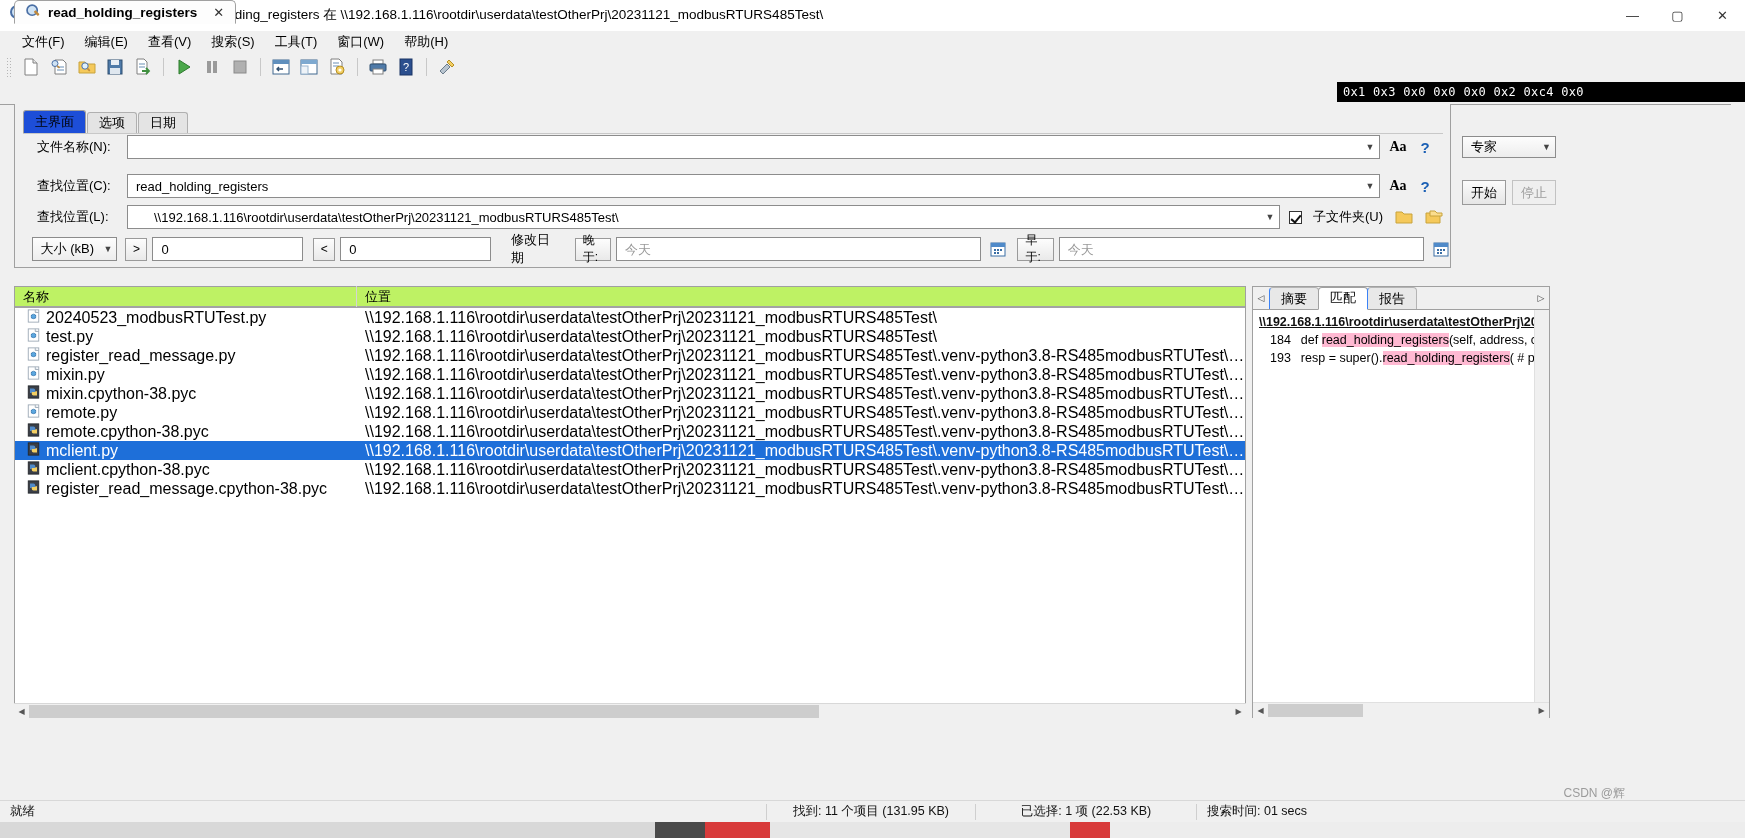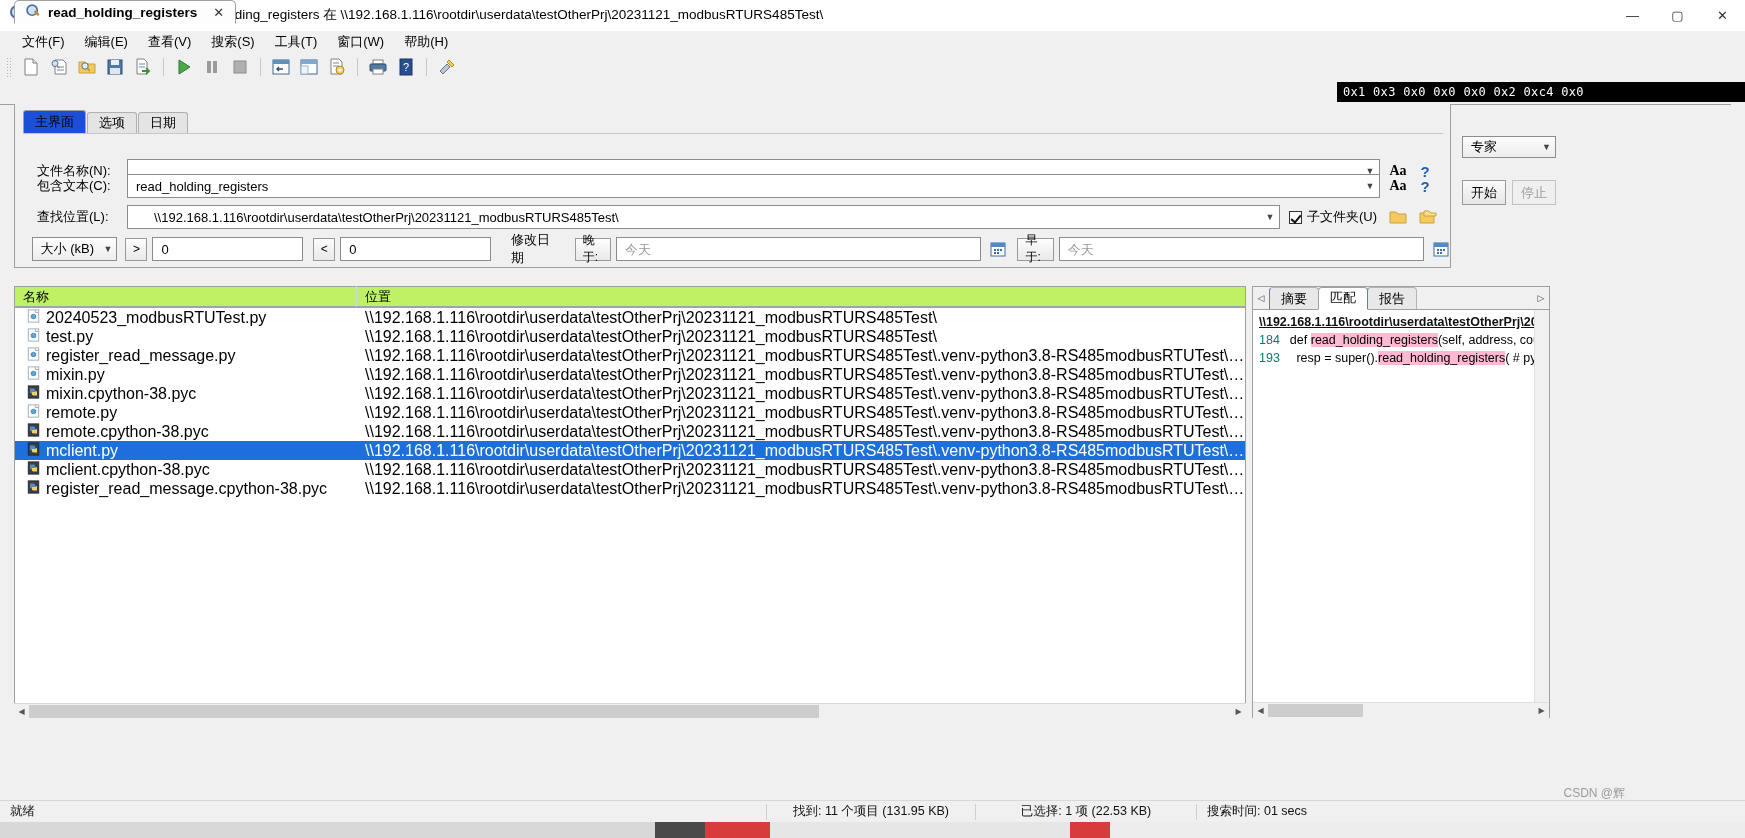--- a/index.html
+++ b/index.html
@@ -117,21 +117,21 @@
     display: flex; align-items: center; justify-content: center; font-size: 12px; color: #000;
   }
 
   .combo {
     height: 24px; background: linear-gradient(#fdfdfd,#ededed); border: 1px solid #8c8c8c;
     display: flex; align-items: center; justify-content: space-between; padding: 0 4px 0 8px; font-size: 13px;
   }
   .combo .cv { white-space: nowrap; overflow: hidden; }
   .chev { font-size: 9px; color: #444; padding-left: 6px; }
 
-  .chk { display: flex; align-items: center; gap: 5px; font-size: 13px; }
+  .chk { display: flex; align-items: center; gap: 11px; font-size: 13px; }
   .chkbox { width: 13px; height: 13px; border: 1px solid #333; background: #fff; position: relative; }
   .chkbox.on::after {
     content: ""; position: absolute; left: 3px; top: 1px; width: 4px; height: 8px;
     border: solid #111; border-width: 0 2px 2px 0; transform: rotate(40deg);
   }
 
   
   .rightctl { position: absolute; left: 1462px; top: 108px; width: 96px; }
   .expertcombo { width: 94px; height: 22px; margin-top: 28px; }
   .actionbtns { display: flex; gap: 6px; margin-top: 22px; }
@@ -174,21 +174,21 @@
   .pt-arrow { width: 16px; text-align: center; color: #444; font-size: 9px; }
   .ptb {
     height: 22px; padding: 0 11px; display: flex; align-items: center; font-size: 13px;
     background: #e8e8e8; border-left: 1px solid #3b82f6; border-right: 1px solid #b4b4b4; border-top: 1px solid #b4b4b4;
     border-radius: 4px 4px 0 0; margin-right: -1px;
   }
   .ptb.active { background: #fff; height: 23px; border-color: #a0a0a0; border-bottom: 1px solid #fff; }
   .pbody { padding: 5px 0 0 6px; font-size: 12.5px; }
   .ppath { font-weight: bold; text-decoration: underline; color: #111; white-space: nowrap; overflow: hidden; }
   .pline { display: flex; gap: 10px; margin-top: 4px; white-space: nowrap; font-size: 12.5px; overflow: hidden; }
-  .plno { width: 30px; color: #0f766e; }
+  .plno { width: 30px; text-align: right; color: #000000; margin-left: 11px; }
   .pcode { font-family: "Liberation Sans", sans-serif; }
   .hl { background: #ffb9d2; }
 
   .pvscroll { position: absolute; right: 0; top: 23px; width: 15px; bottom: 15px; background: #f0f0f0; border-left: 1px solid #e0e0e0; }
   .phscroll { position: absolute; left: 0; right: 0; bottom: 0; height: 15px; background: #f0f0f0; display: flex; align-items: center; border-top: 1px solid #e0e0e0;}
 
   
   .edgestrip {
     position: absolute; right: 0; top: 104px; width: 14px; height: 614px;
     background: #f0f0f0; font-size: 11px; color: #333;
@@ -354,32 +354,32 @@
 
   <div class="searchpanel">
 
     <div class="tabrow">
       <div class="ptab active">主界面</div>
       <div class="ptab">选项</div>
       <div class="ptab">日期</div>
     </div>
     <div class="tabunderline"></div>
 
-    <div class="frow" style="top:54px;">
+    <div class="frow" style="top:30px;">
       <div class="flabel">文件名称(N):</div>
       <div class="fbox" style="width:1253px;">
         <input type="text" placeholder="" style="">
         <span class="caret-btn">▼</span>
       </div>
       <div class="aa">Aa</div>
       <div class="qm">?</div>
     </div>
 
     <div class="frow" style="top:69px;">
-      <div class="flabel">包含文本(C):</div>
+      <div class="flabel">查找位置(C):</div>
       <div class="fbox" style="width:1253px;">
         <input type="text" value="read_holding_registers" style="">
         <span class="caret-btn">▼</span>
       </div>
       <div class="aa">Aa</div>
       <div class="qm">?</div>
     </div>
 
     <div class="frow" style="top:100px;">
       <div class="flabel">查找位置(L):</div>

